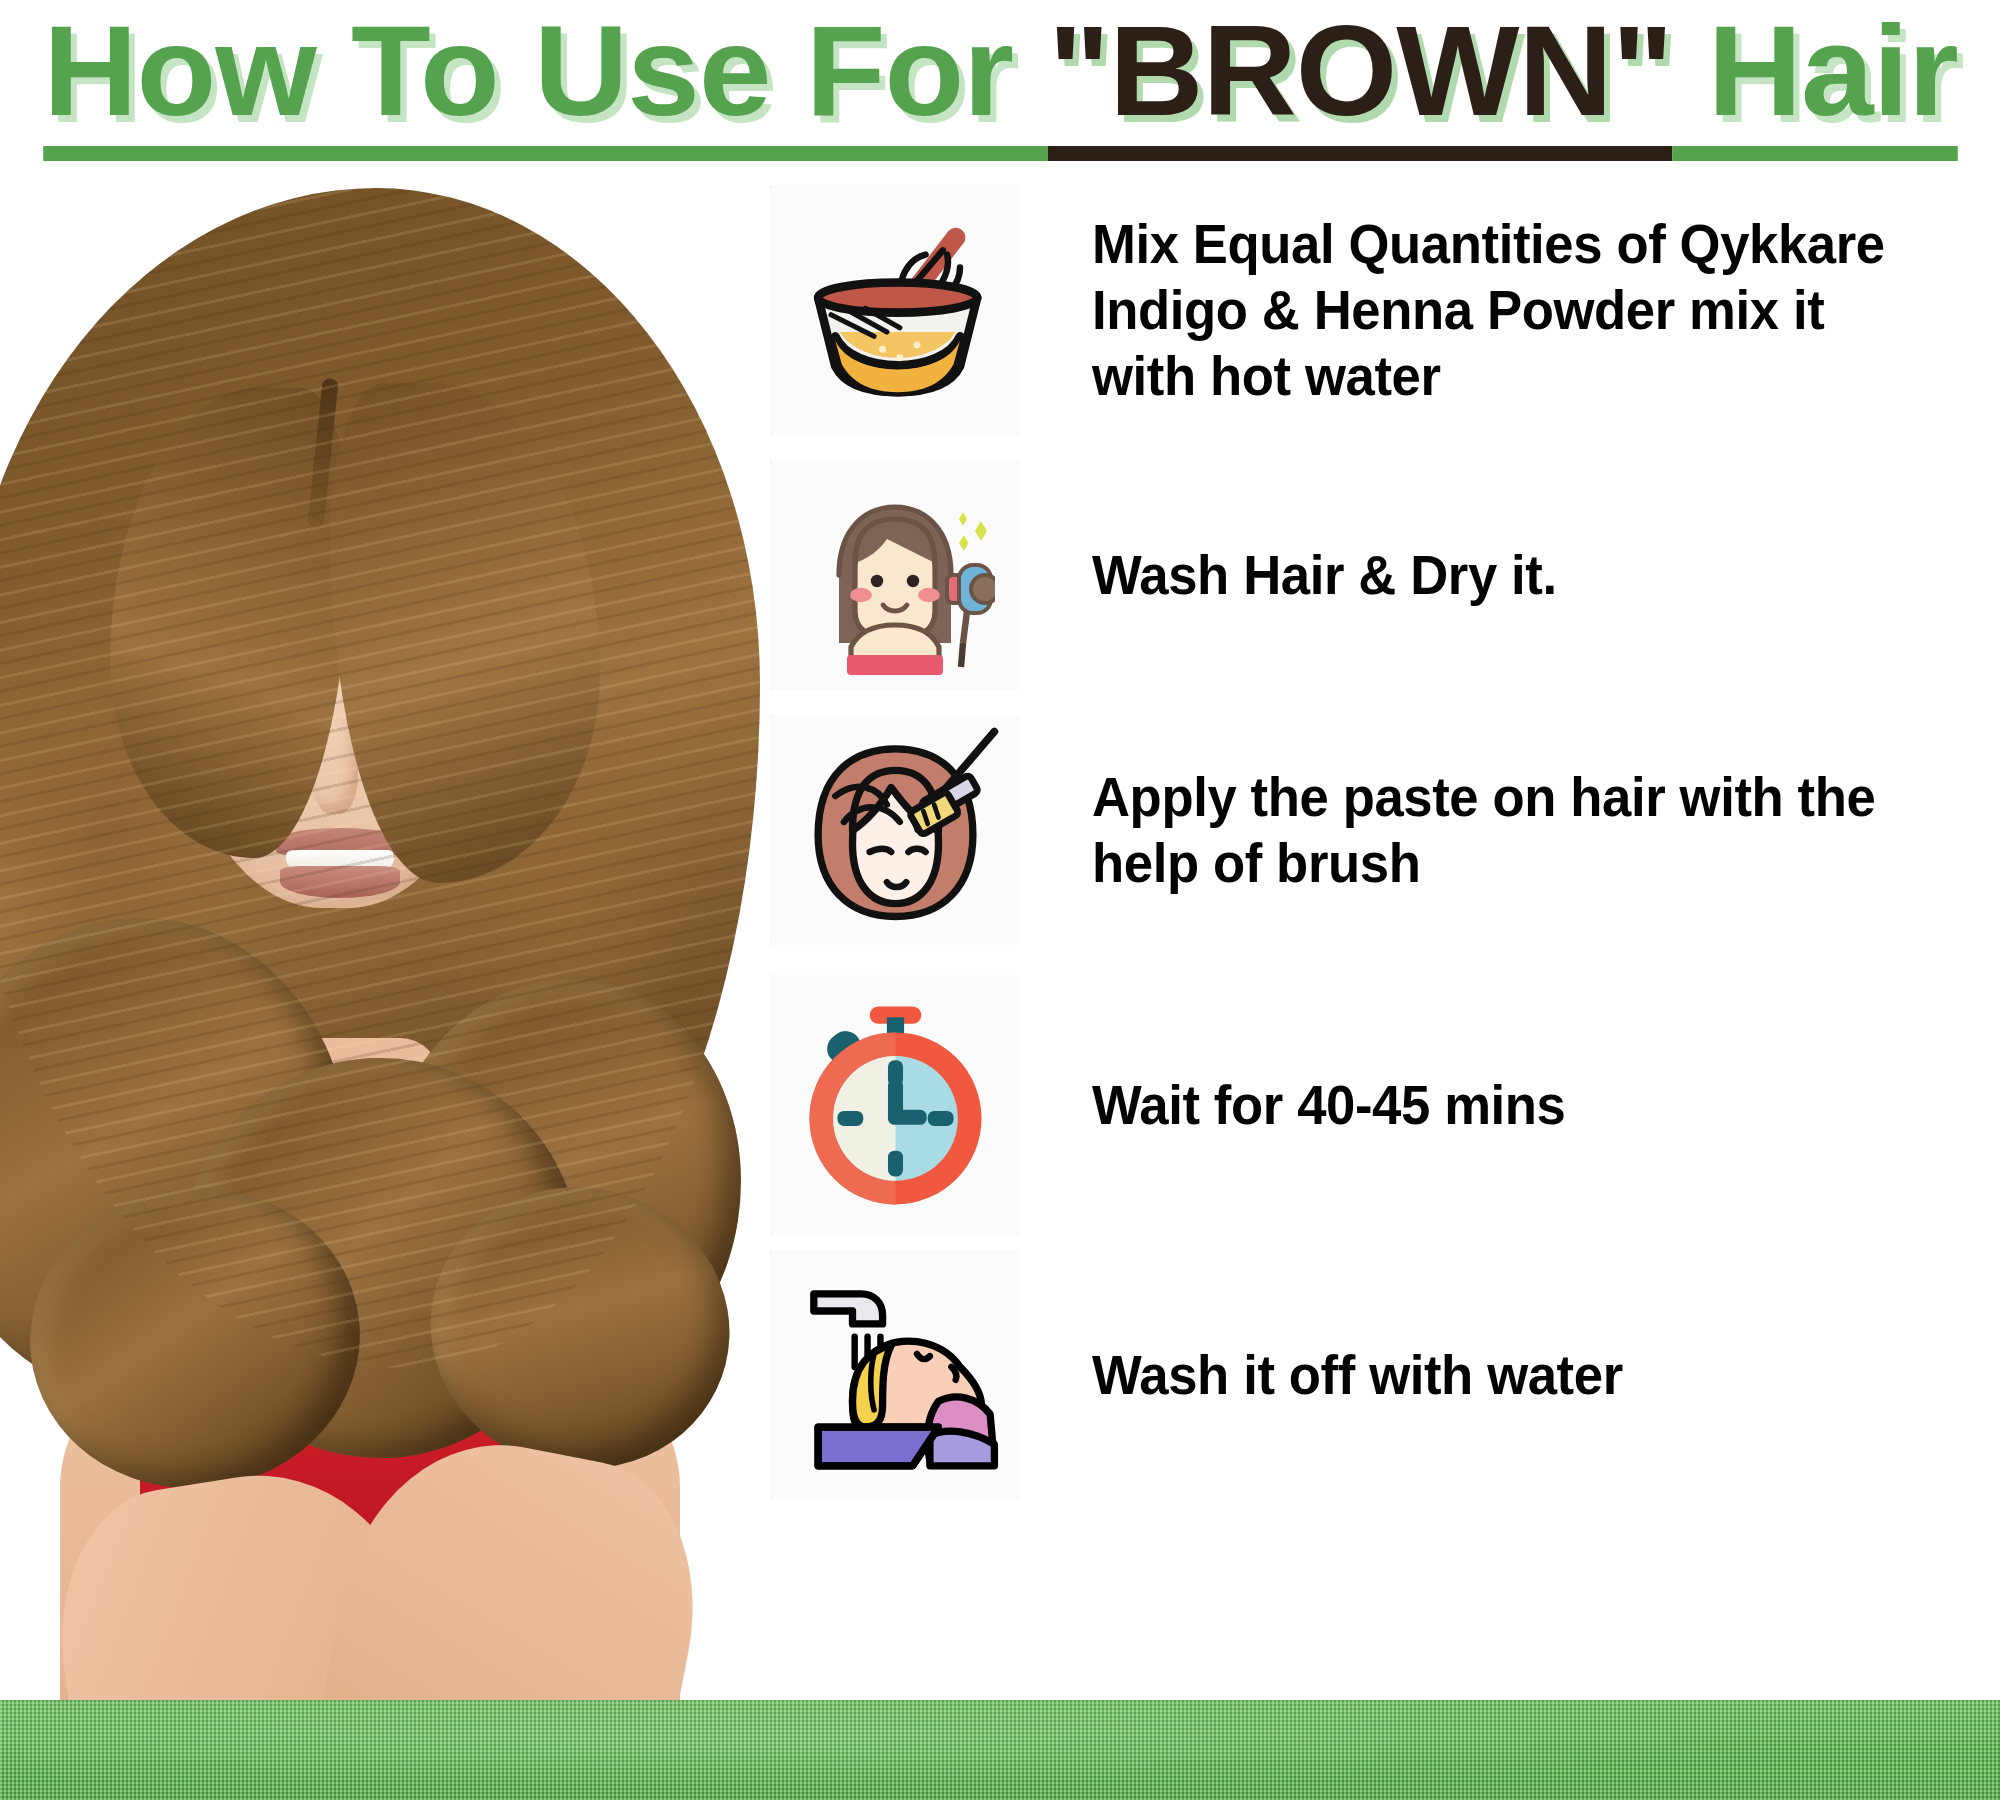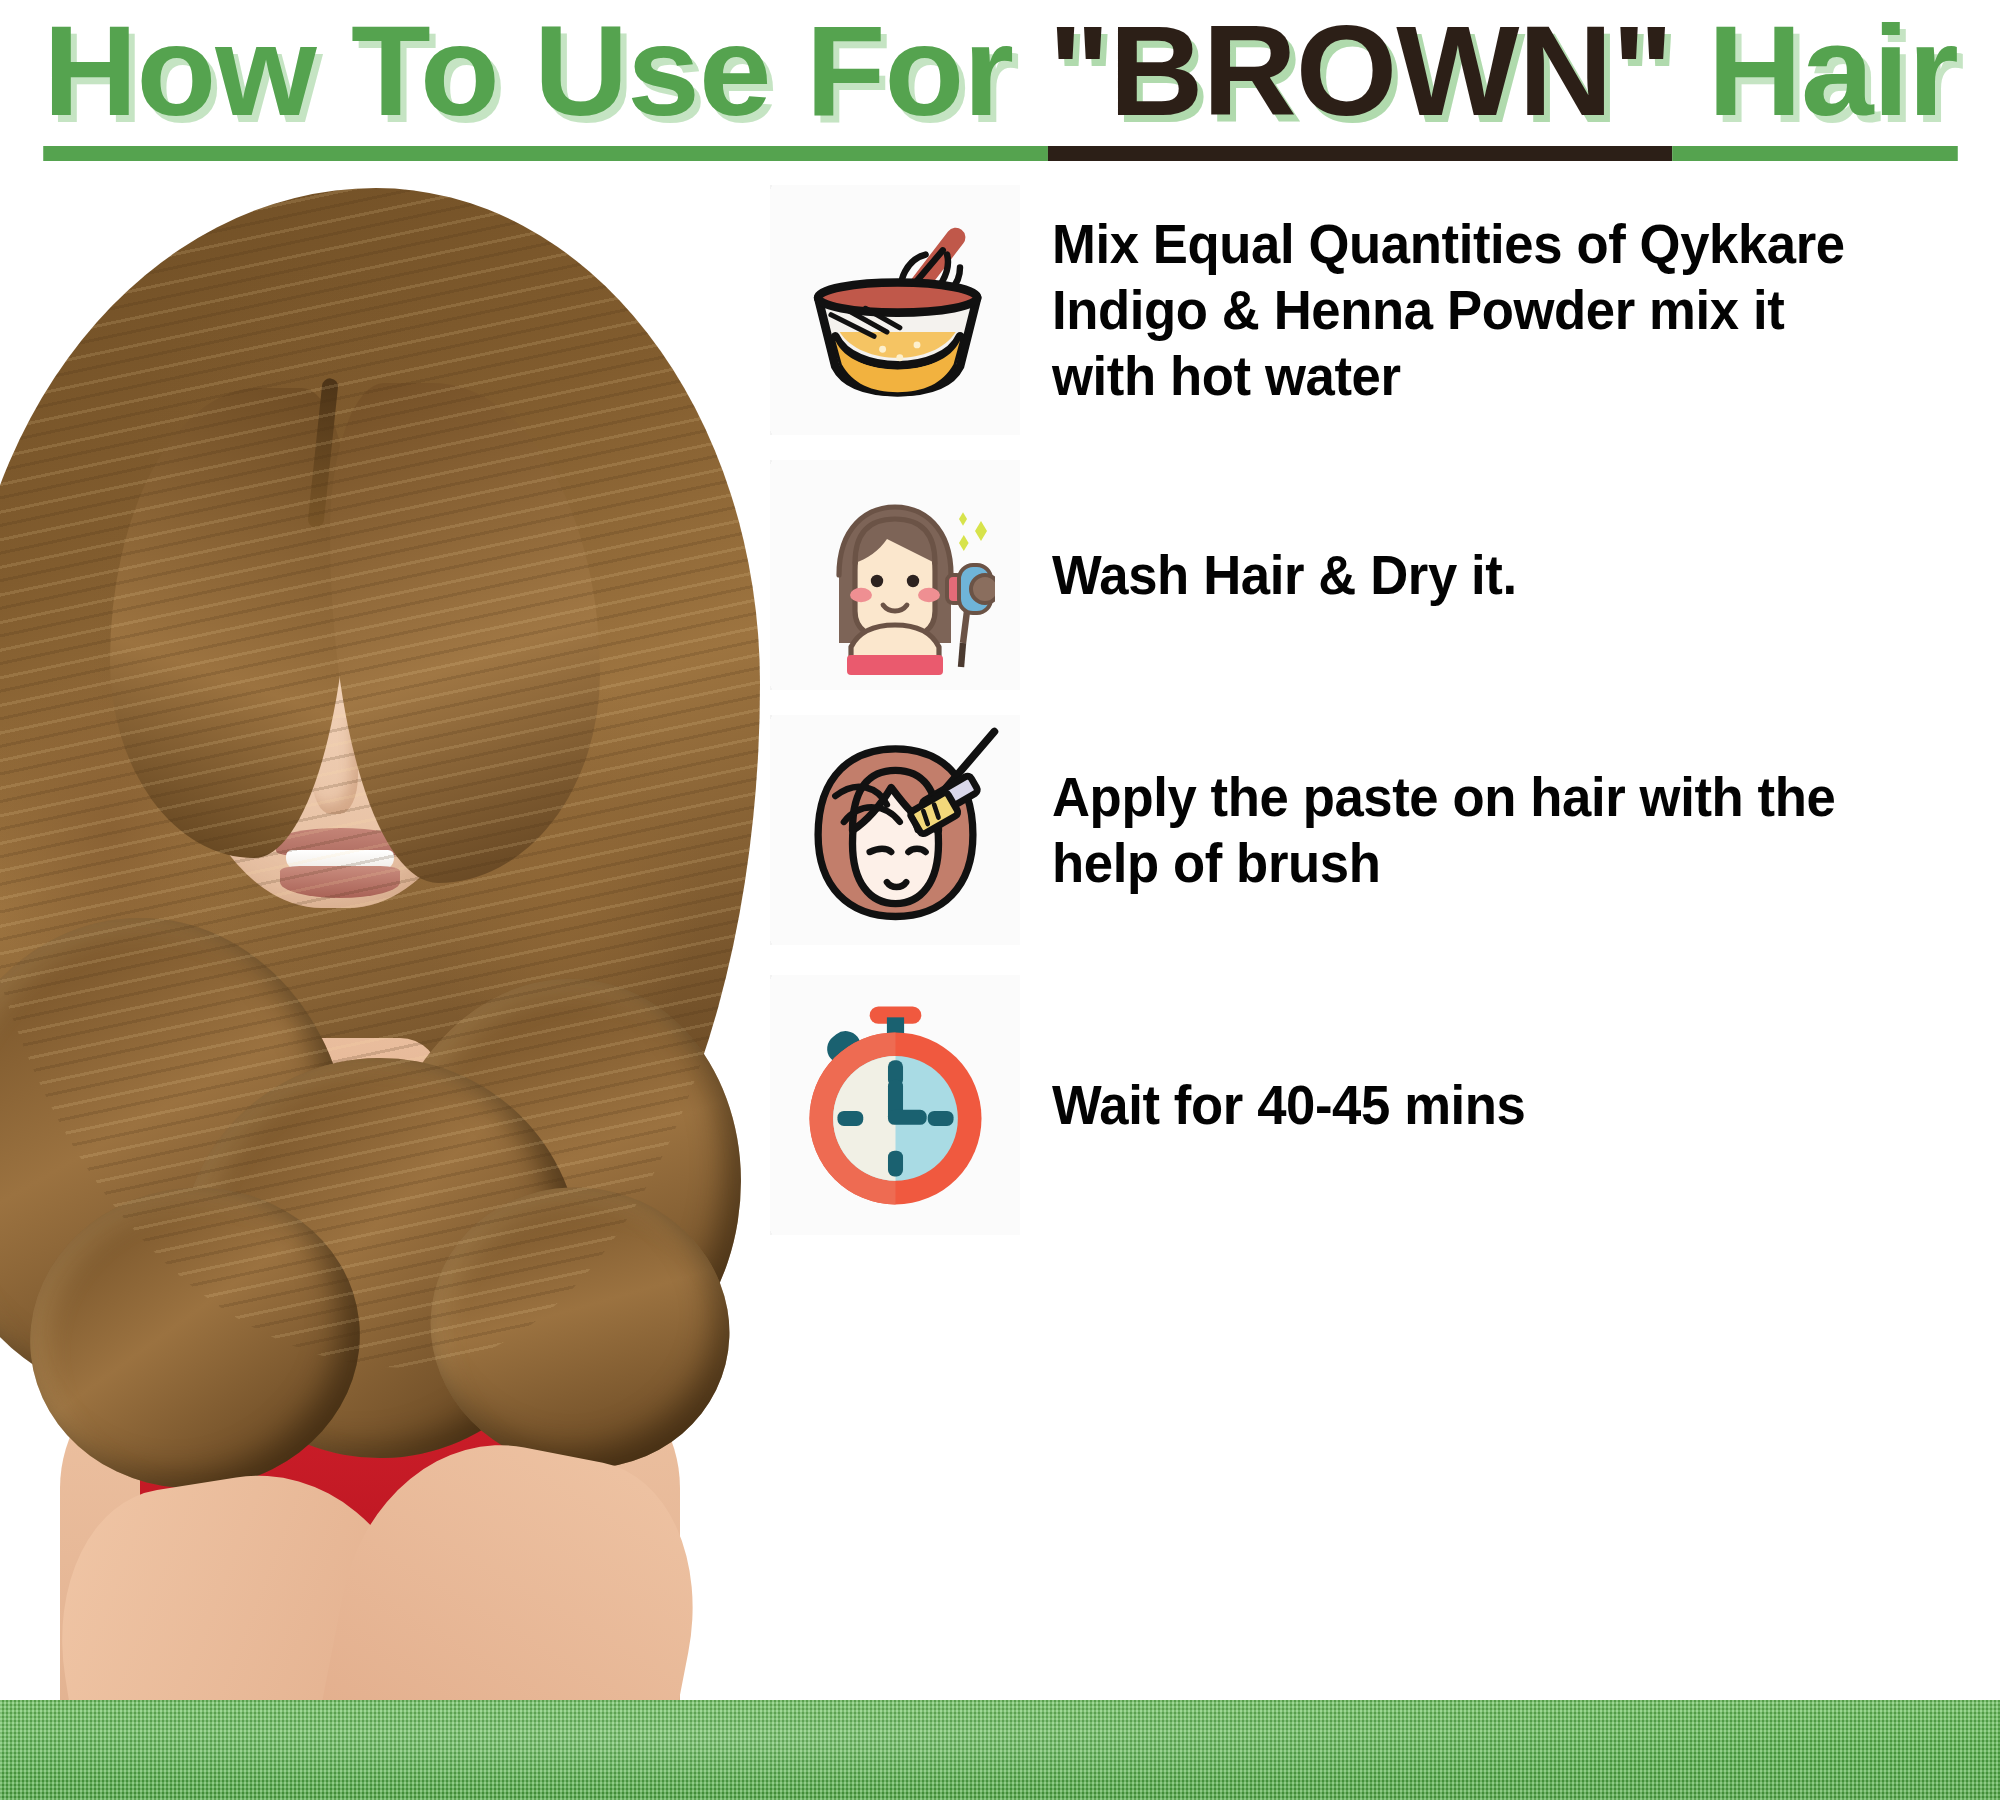--- a/index.html
+++ b/index.html
@@ -178,21 +178,21 @@
     background:radial-gradient(ellipse, rgba(219,140,120,.28) 0%, rgba(219,140,120,0) 70%);
   }
   .cheek-l{ left:190px; top:570px; }
   .cheek-r{ left:360px; top:566px; }
 
   
   #steps{
     position:absolute; left:770px; top:185px; width:1230px; height:1500px;
   }
   .step{
-    position:absolute; left:0; display:flex; align-items:center;
+    position:absolute; left:0; display:flex; align-items:center;gap:40px;
   }
   .step-icon{
     width:250px; height:230px; flex:0 0 250px;
     position:relative;
     background:#fbfbfb;
     display:flex; align-items:center; justify-content:center;
   }
   .step-text{
     font-family:"Liberation Sans", sans-serif;
     font-weight:bold;
@@ -372,16 +372,36 @@
         <rect x="46.5" y="71" width="7" height="12" rx="3" fill="#1a6170"></rect>
         <rect x="23" y="52.5" width="12" height="7" rx="3" fill="#1a6170"></rect>
         <rect x="65" y="52.5" width="12" height="7" rx="3" fill="#1a6170"></rect>
         <rect x="46.5" y="38" width="7" height="20" rx="3" fill="#1a6170"></rect>
         <rect x="46.5" y="52" width="18" height="7" rx="3" fill="#1a6170"></rect>
       </svg>
     </div>
     <div class="step-text">Wait for 40-45 mins</div>
   </div>
 
+  <div class="step" id="step5">
+    <div class="step-icon">
+      <svg width="215" height="215" viewBox="0 0 100 100">
+        <g stroke="#000" stroke-width="3.4" stroke-linejoin="round" stroke-linecap="round">
+          <path d="M12 12 H34 C40 12 44 16 44 22 V26 H30 V20 H12 Z" fill="#e9e9ef"></path>
+          <path d="M31 32 V46 M37 32 V46 M43 32 V46" fill="none" stroke="#000" stroke-width="3"></path>
+          <path d="M30 62 C30 44 42 34 56 34 C68 34 76 40 80 46 C86 52 90 58 90 64 C90 70 86 74 78 74 H34 C31 74 30 70 30 62 Z" fill="#f9cfb8"></path>
+          <path d="M30 62 C30 46 38 38 48 36 C44 44 44 54 44 64 C44 70 42 74 36 74 C32 74 30 70 30 62 Z" fill="#f5d24b"></path>
+          <path d="M40 40 C38 48 38 58 40 66" fill="none" stroke="#000" stroke-width="2.6"></path>
+          <path d="M60 40 C62 43 64 43 66 41" fill="none" stroke="#000" stroke-width="3"></path>
+          <path d="M76 46 C78 48 79 50 78 52" fill="none" stroke="#000" stroke-width="3"></path>
+          <path d="M70 62 C78 58 88 60 94 68 L96 90 H66 C64 80 64 70 70 62 Z" fill="#dd8ec5"></path>
+          <path d="M66 78 C74 74 86 76 96 82 V92 H66 Z" fill="#a79add"></path>
+          <path d="M14 74 H70 L58 92 H14 Z" fill="#7b6fd0"></path>
+          <path d="M14 74 H70 L58 92 H14 Z" fill="none"></path>
+        </g>
+      </svg>
+    </div>
+    <div class="step-text">Wash it off with water</div>
+  </div>
 
 </div>
 
 <div id="green-band"></div>
 
 </body></html>

